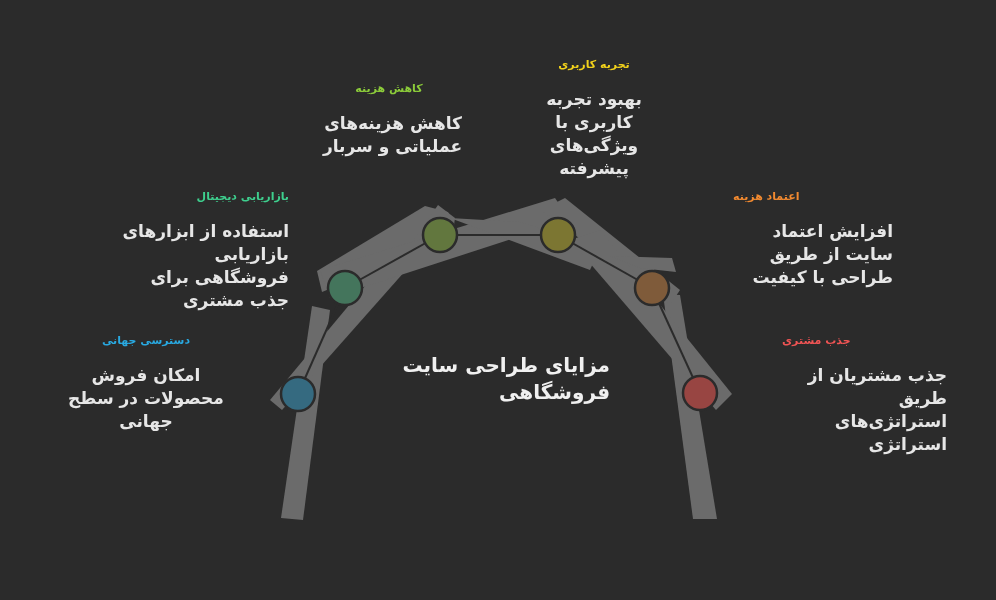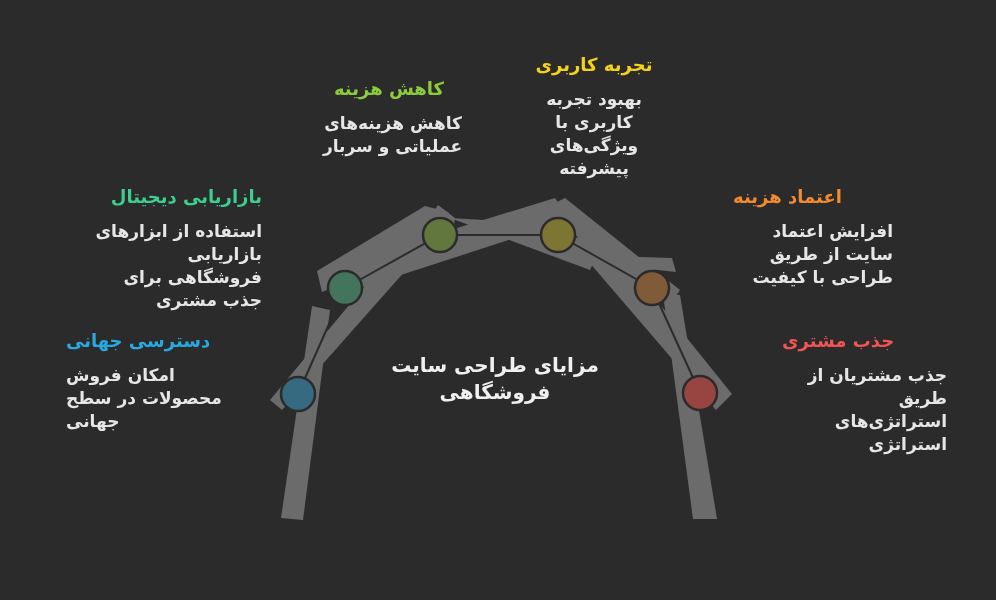--- a/index.html
+++ b/index.html
@@ -4,25 +4,25 @@
 <style>
   html, body { margin: 0; padding: 0; }
   body {
     width: 996px; height: 600px;
     background: #2b2b2b;
     position: relative; overflow: hidden;
     font-family: "DejaVu Sans", sans-serif;
   }
   #diagram { position: absolute; left: 0; top: 0; width: 996px; height: 600px; }
   .label { position: absolute; direction: rtl; }
-  .label .title { font-weight: bold; font-size: 18px; line-height: 22px; margin-bottom: 12px; }
+  .label .title { font-weight: bold; font-size: 11px; line-height: 22px; margin-bottom: 12px; }
   .label .desc { color: #e6e6e6; font-size: 17px; line-height: 23px; font-weight: bold; }
   .center-title {
     position: absolute; left: 380px; top: 352px; width: 230px;
-    direction: rtl; text-align: center;
+    direction: rtl; 
     color: #f0f0f0; font-weight: bold; font-size: 20px; line-height: 27px;
   }
 </style>
 </head>
 <body>
 
 <svg id="diagram" viewBox="0 0 996 600" xmlns="http://www.w3.org/2000/svg">
 
   <polygon points="281,518 303,520 330,310 312,306" fill="#6b6b6b"></polygon>
 
@@ -53,26 +53,26 @@
   <circle cx="298" cy="394" r="17" fill="#356a80" stroke="#2b2b2b" stroke-width="2.5"></circle>
   <circle cx="345" cy="288" r="17" fill="#44755c" stroke="#2b2b2b" stroke-width="2.5"></circle>
   <circle cx="440" cy="235" r="17" fill="#62773e" stroke="#2b2b2b" stroke-width="2.5"></circle>
   <circle cx="558" cy="235" r="17" fill="#7c7632" stroke="#2b2b2b" stroke-width="2.5"></circle>
   <circle cx="652" cy="288" r="17" fill="#7f5b3a" stroke="#2b2b2b" stroke-width="2.5"></circle>
   <circle cx="700" cy="393" r="17" fill="#984542" stroke="#2b2b2b" stroke-width="2.5"></circle>
 </svg>
 
 <div class="center-title">مزایای طراحی سایت فروشگاهی</div>
 
-<div class="label" style="right:770px; top:330px; width:160px; text-align:left;">
+<div class="label" style="right:770px; top:330px; width:160px; text-align:center;">
   <div class="title" style="color:#29a9e1;">دسترسی جهانی</div>
   <div class="desc">امکان فروش محصولات در سطح جهانی</div>
 </div>
 
-<div class="label" style="right:734px; top:186px; width:170px; text-align:right;">
+<div class="label" style="right:707px; top:186px; width:170px; text-align:right;">
   <div class="title" style="color:#3ecf8e;">بازاریابی دیجیتال</div>
   <div class="desc">استفاده از ابزارهای بازاریابی فروشگاهی برای جذب مشتری</div>
 </div>
 
 <div class="label" style="right:534px; top:78px; width:150px; text-align:right;">
   <div class="title" style="color:#8ccc3a; text-align:center; margin-right:-4px;">کاهش هزینه</div>
   <div class="desc">کاهش هزینه‌های عملیاتی و سربار</div>
 </div>
 
 <div class="label" style="right:322px; top:54px; width:160px; text-align:center;">

